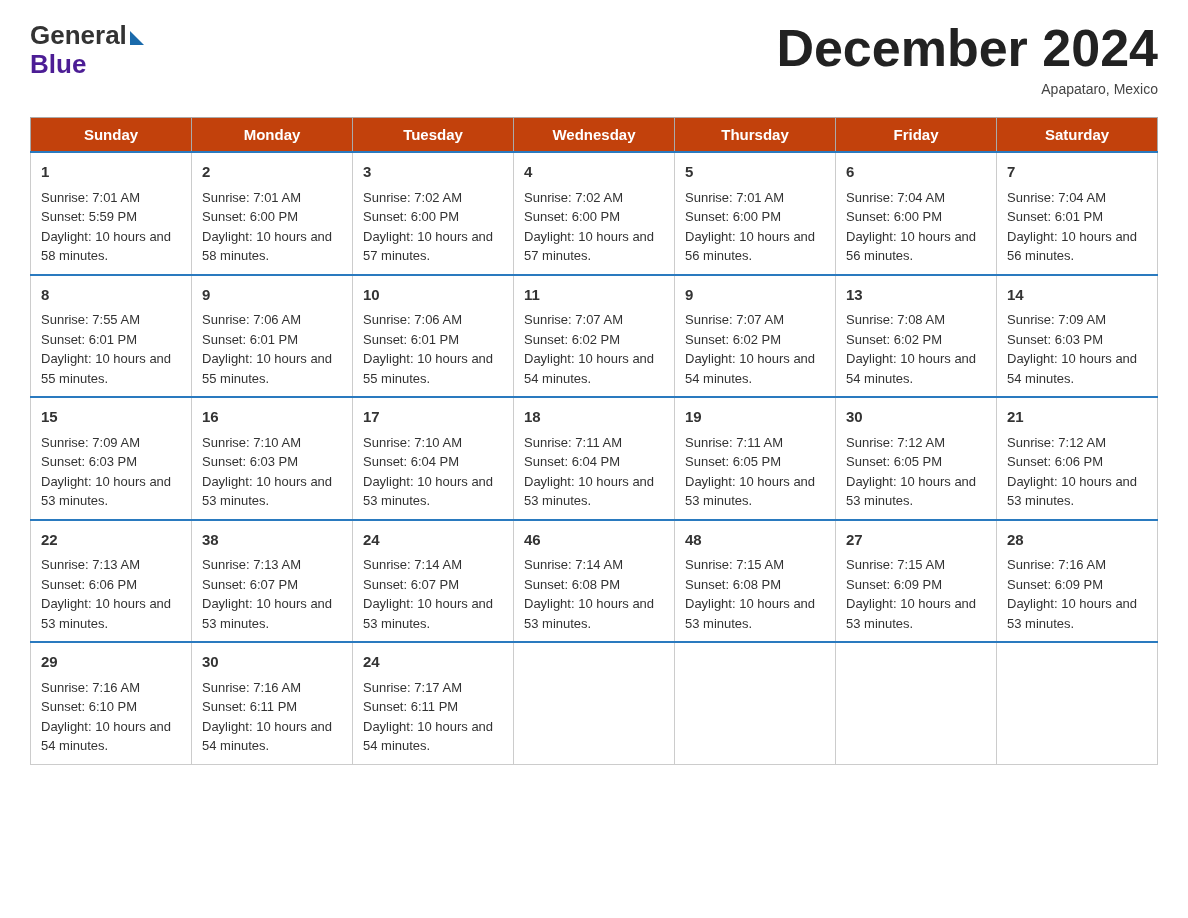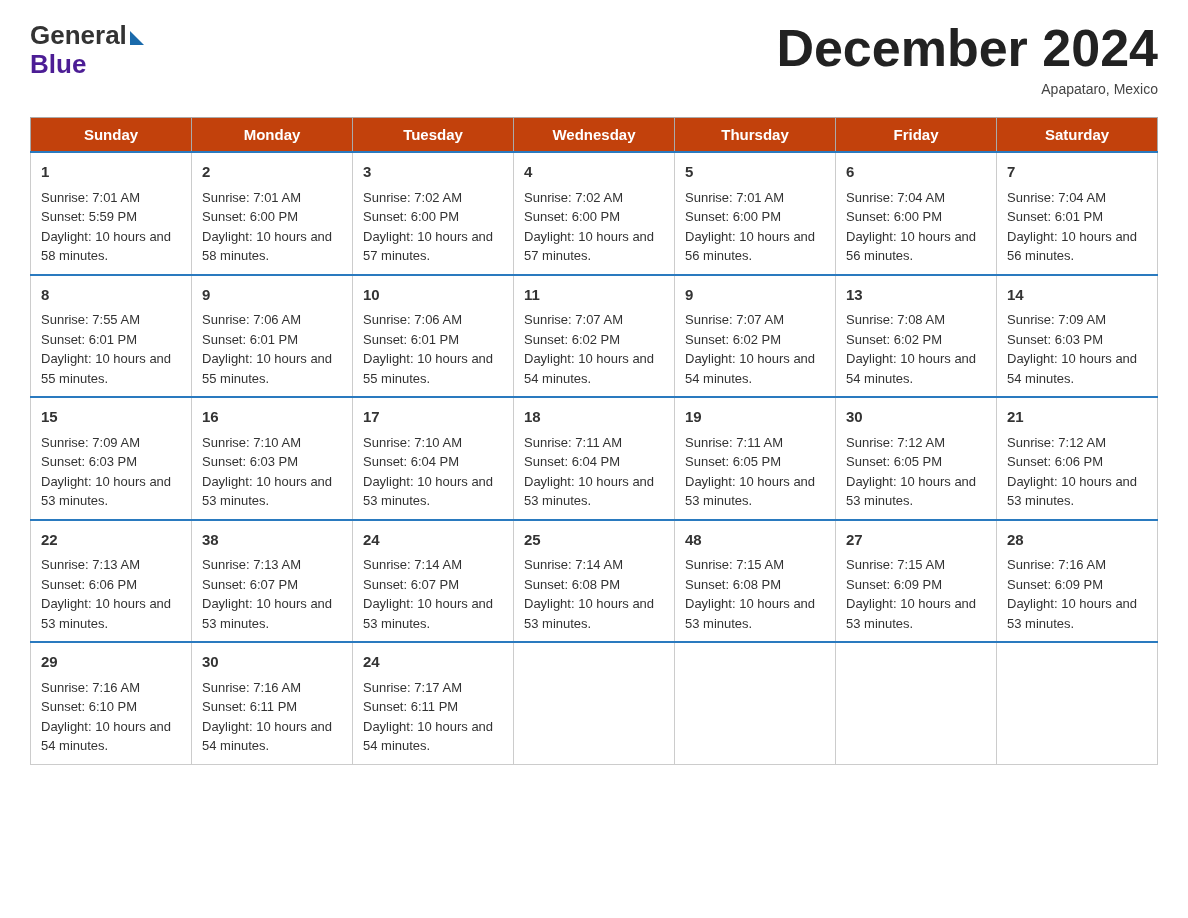--- a/index.html
+++ b/index.html
@@ -150,21 +150,21 @@
         <td><span class="day-number">17</span><span>Sunrise: 7:10 AM</span><br><span>Sunset: 6:04 PM</span><br><span>Daylight: 10 hours and 53 minutes.</span></td>
         <td><span class="day-number">18</span><span>Sunrise: 7:11 AM</span><br><span>Sunset: 6:04 PM</span><br><span>Daylight: 10 hours and 53 minutes.</span></td>
         <td><span class="day-number">19</span><span>Sunrise: 7:11 AM</span><br><span>Sunset: 6:05 PM</span><br><span>Daylight: 10 hours and 53 minutes.</span></td>
         <td><span class="day-number">30</span><span>Sunrise: 7:12 AM</span><br><span>Sunset: 6:05 PM</span><br><span>Daylight: 10 hours and 53 minutes.</span></td>
         <td><span class="day-number">21</span><span>Sunrise: 7:12 AM</span><br><span>Sunset: 6:06 PM</span><br><span>Daylight: 10 hours and 53 minutes.</span></td>
       </tr>
       <tr>
         <td><span class="day-number">22</span><span>Sunrise: 7:13 AM</span><br><span>Sunset: 6:06 PM</span><br><span>Daylight: 10 hours and 53 minutes.</span></td>
         <td><span class="day-number">38</span><span>Sunrise: 7:13 AM</span><br><span>Sunset: 6:07 PM</span><br><span>Daylight: 10 hours and 53 minutes.</span></td>
         <td><span class="day-number">24</span><span>Sunrise: 7:14 AM</span><br><span>Sunset: 6:07 PM</span><br><span>Daylight: 10 hours and 53 minutes.</span></td>
-        <td><span class="day-number">25</span><span>Sunrise: 7:14 AM</span><br><span>Sunset: 6:08 PM</span><br><span>Daylight: 10 hours and 53 minutes.</span></td>
+        <td><span class="day-number">46</span><span>Sunrise: 7:14 AM</span><br><span>Sunset: 6:08 PM</span><br><span>Daylight: 10 hours and 53 minutes.</span></td>
         <td><span class="day-number">48</span><span>Sunrise: 7:15 AM</span><br><span>Sunset: 6:08 PM</span><br><span>Daylight: 10 hours and 53 minutes.</span></td>
         <td><span class="day-number">27</span><span>Sunrise: 7:15 AM</span><br><span>Sunset: 6:09 PM</span><br><span>Daylight: 10 hours and 53 minutes.</span></td>
         <td><span class="day-number">28</span><span>Sunrise: 7:16 AM</span><br><span>Sunset: 6:09 PM</span><br><span>Daylight: 10 hours and 53 minutes.</span></td>
       </tr>
       <tr>
         <td><span class="day-number">29</span><span>Sunrise: 7:16 AM</span><br><span>Sunset: 6:10 PM</span><br><span>Daylight: 10 hours and 54 minutes.</span></td>
         <td><span class="day-number">30</span><span>Sunrise: 7:16 AM</span><br><span>Sunset: 6:11 PM</span><br><span>Daylight: 10 hours and 54 minutes.</span></td>
         <td><span class="day-number">24</span><span>Sunrise: 7:17 AM</span><br><span>Sunset: 6:11 PM</span><br><span>Daylight: 10 hours and 54 minutes.</span></td>
         <td class="empty-cell"></td>
         <td class="empty-cell"></td>

